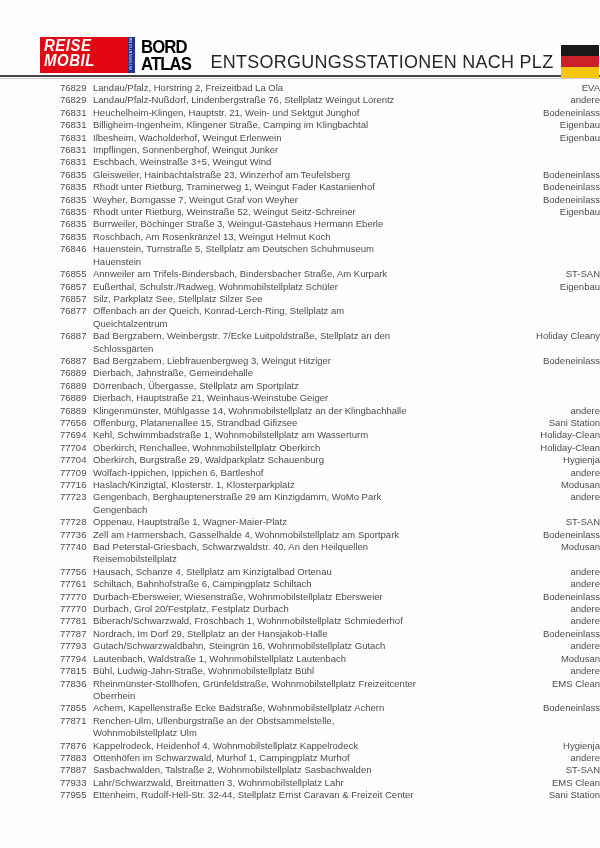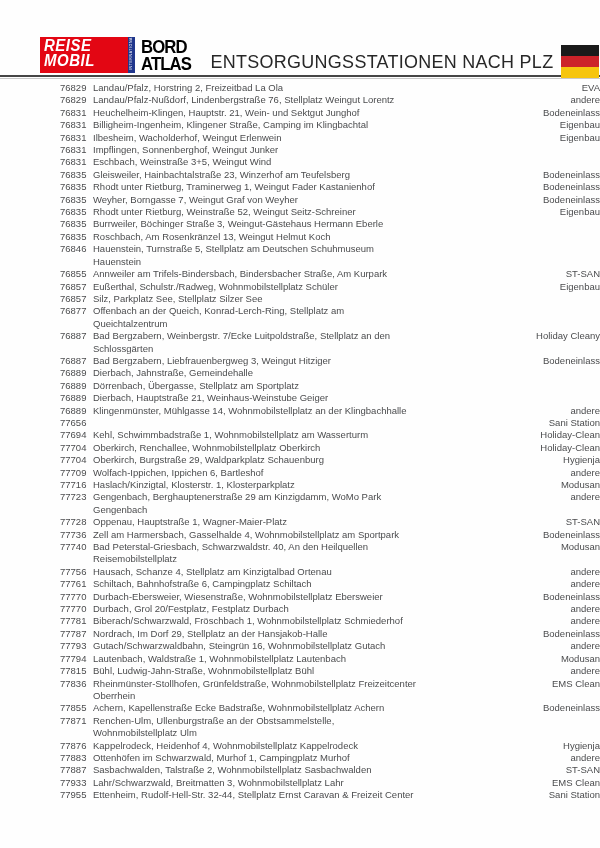--- a/index.html
+++ b/index.html
@@ -285,20 +285,23 @@
     <div class="row">
       <div class="cell-plz">76889</div>
       <div class="cell-addr">
           <div>Klingenmünster, Mühlgasse 14, Wohnmobilstellplatz an der Klingbachhalle</div>
         </div>
       <div class="cell-type">andere</div>
     </div>
 
     <div class="row">
       <div class="cell-plz">77656</div>
+      <div class="cell-addr">
+          <div>Offenburg, Platanenallee 15, Strandbad Gifizsee</div>
+        </div>
       <div class="cell-type">Sani Station</div>
     </div>
 
     <div class="row">
       <div class="cell-plz">77694</div>
       <div class="cell-addr">
           <div>Kehl, Schwimmbadstraße 1, Wohnmobilstellplatz am Wasserturm</div>
         </div>
       <div class="cell-type">Holiday-Clean</div>
     </div>

